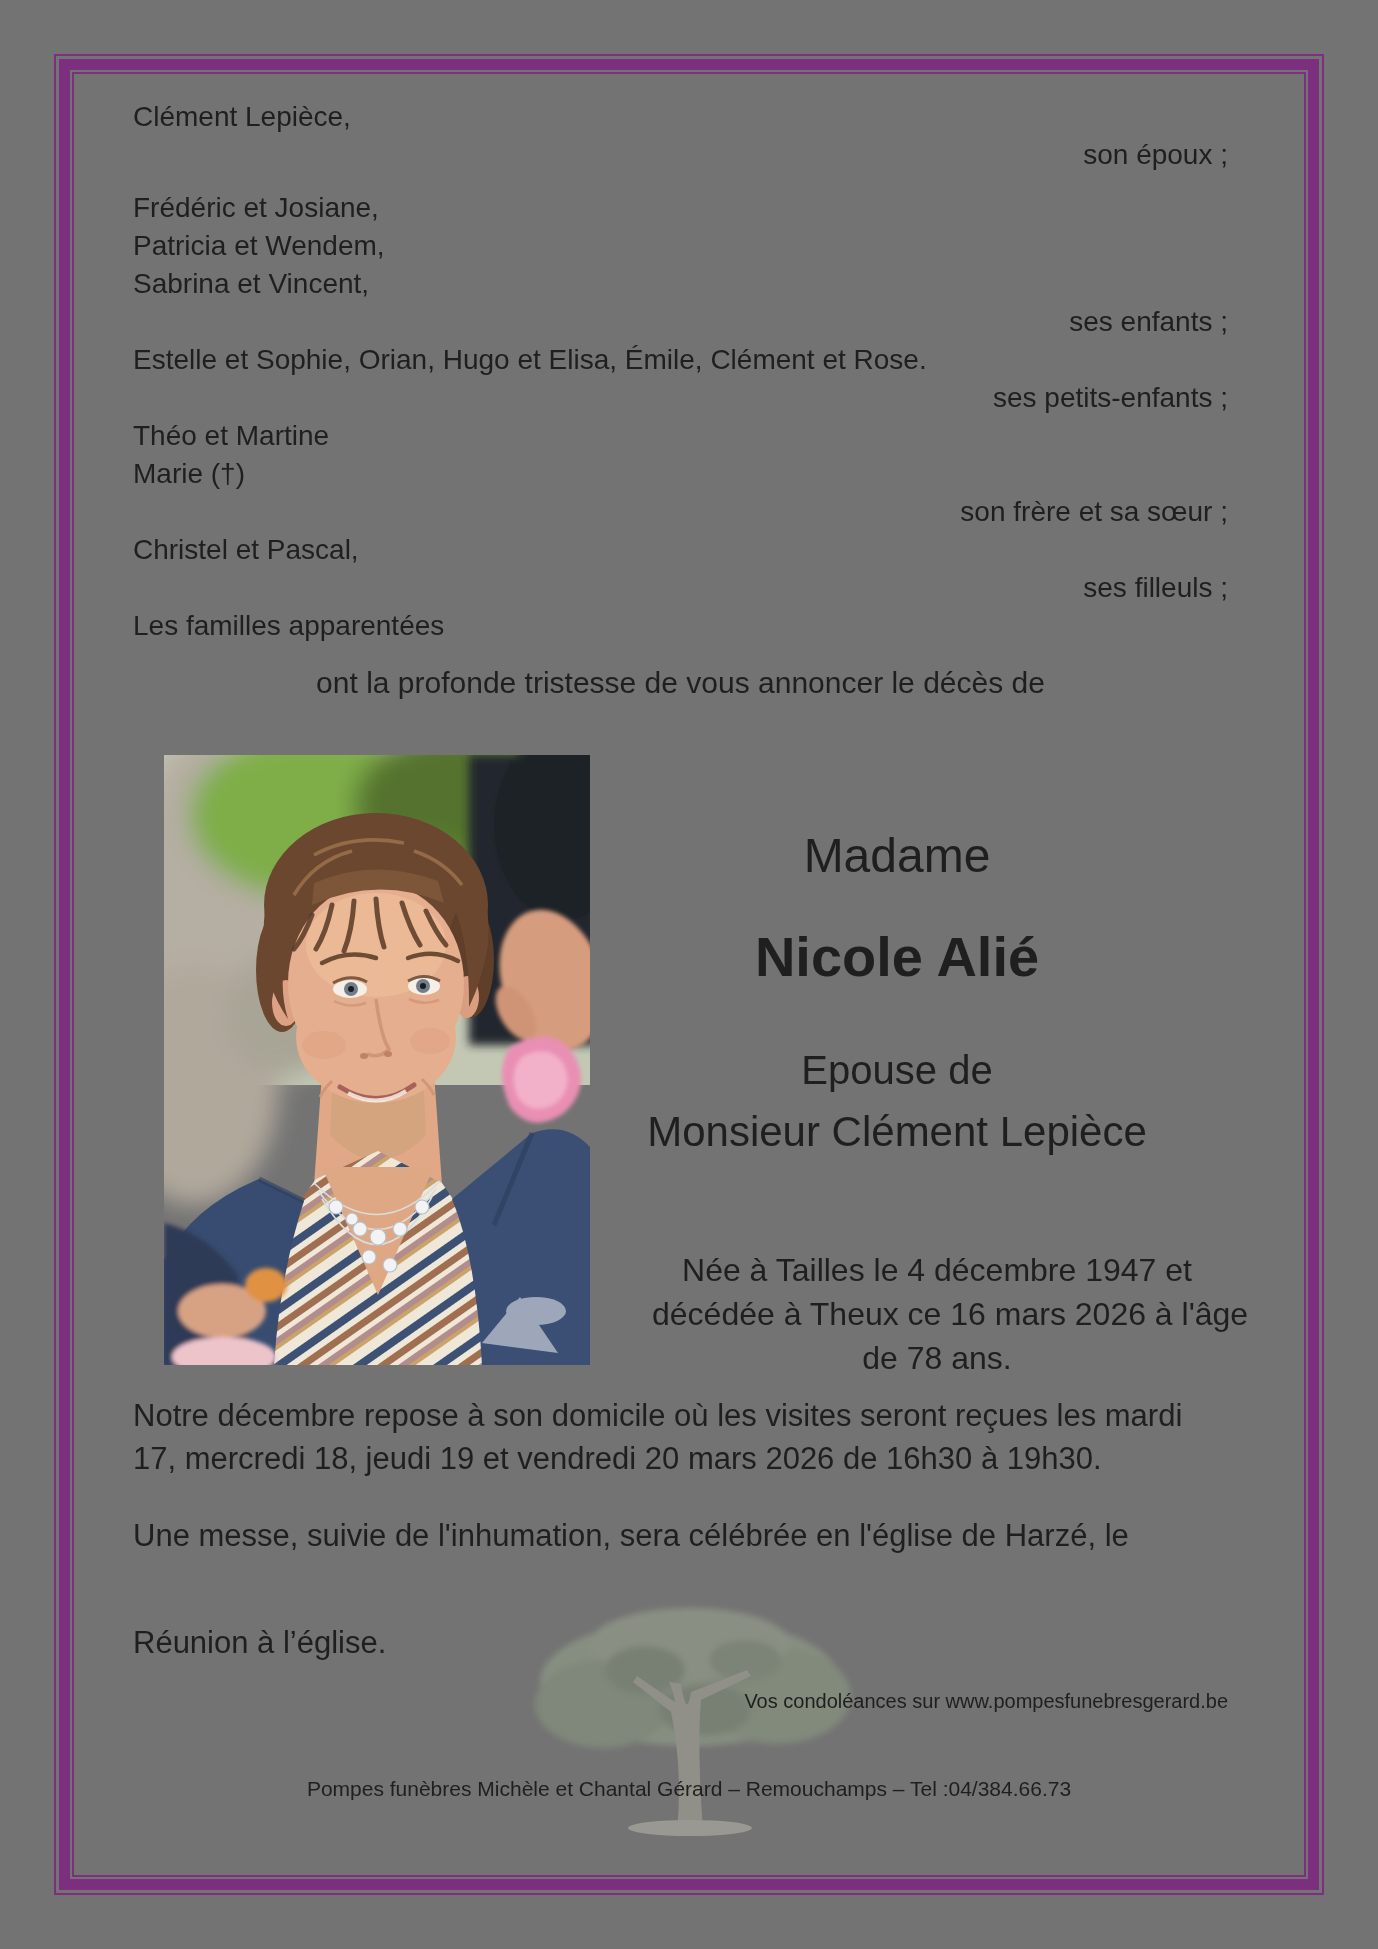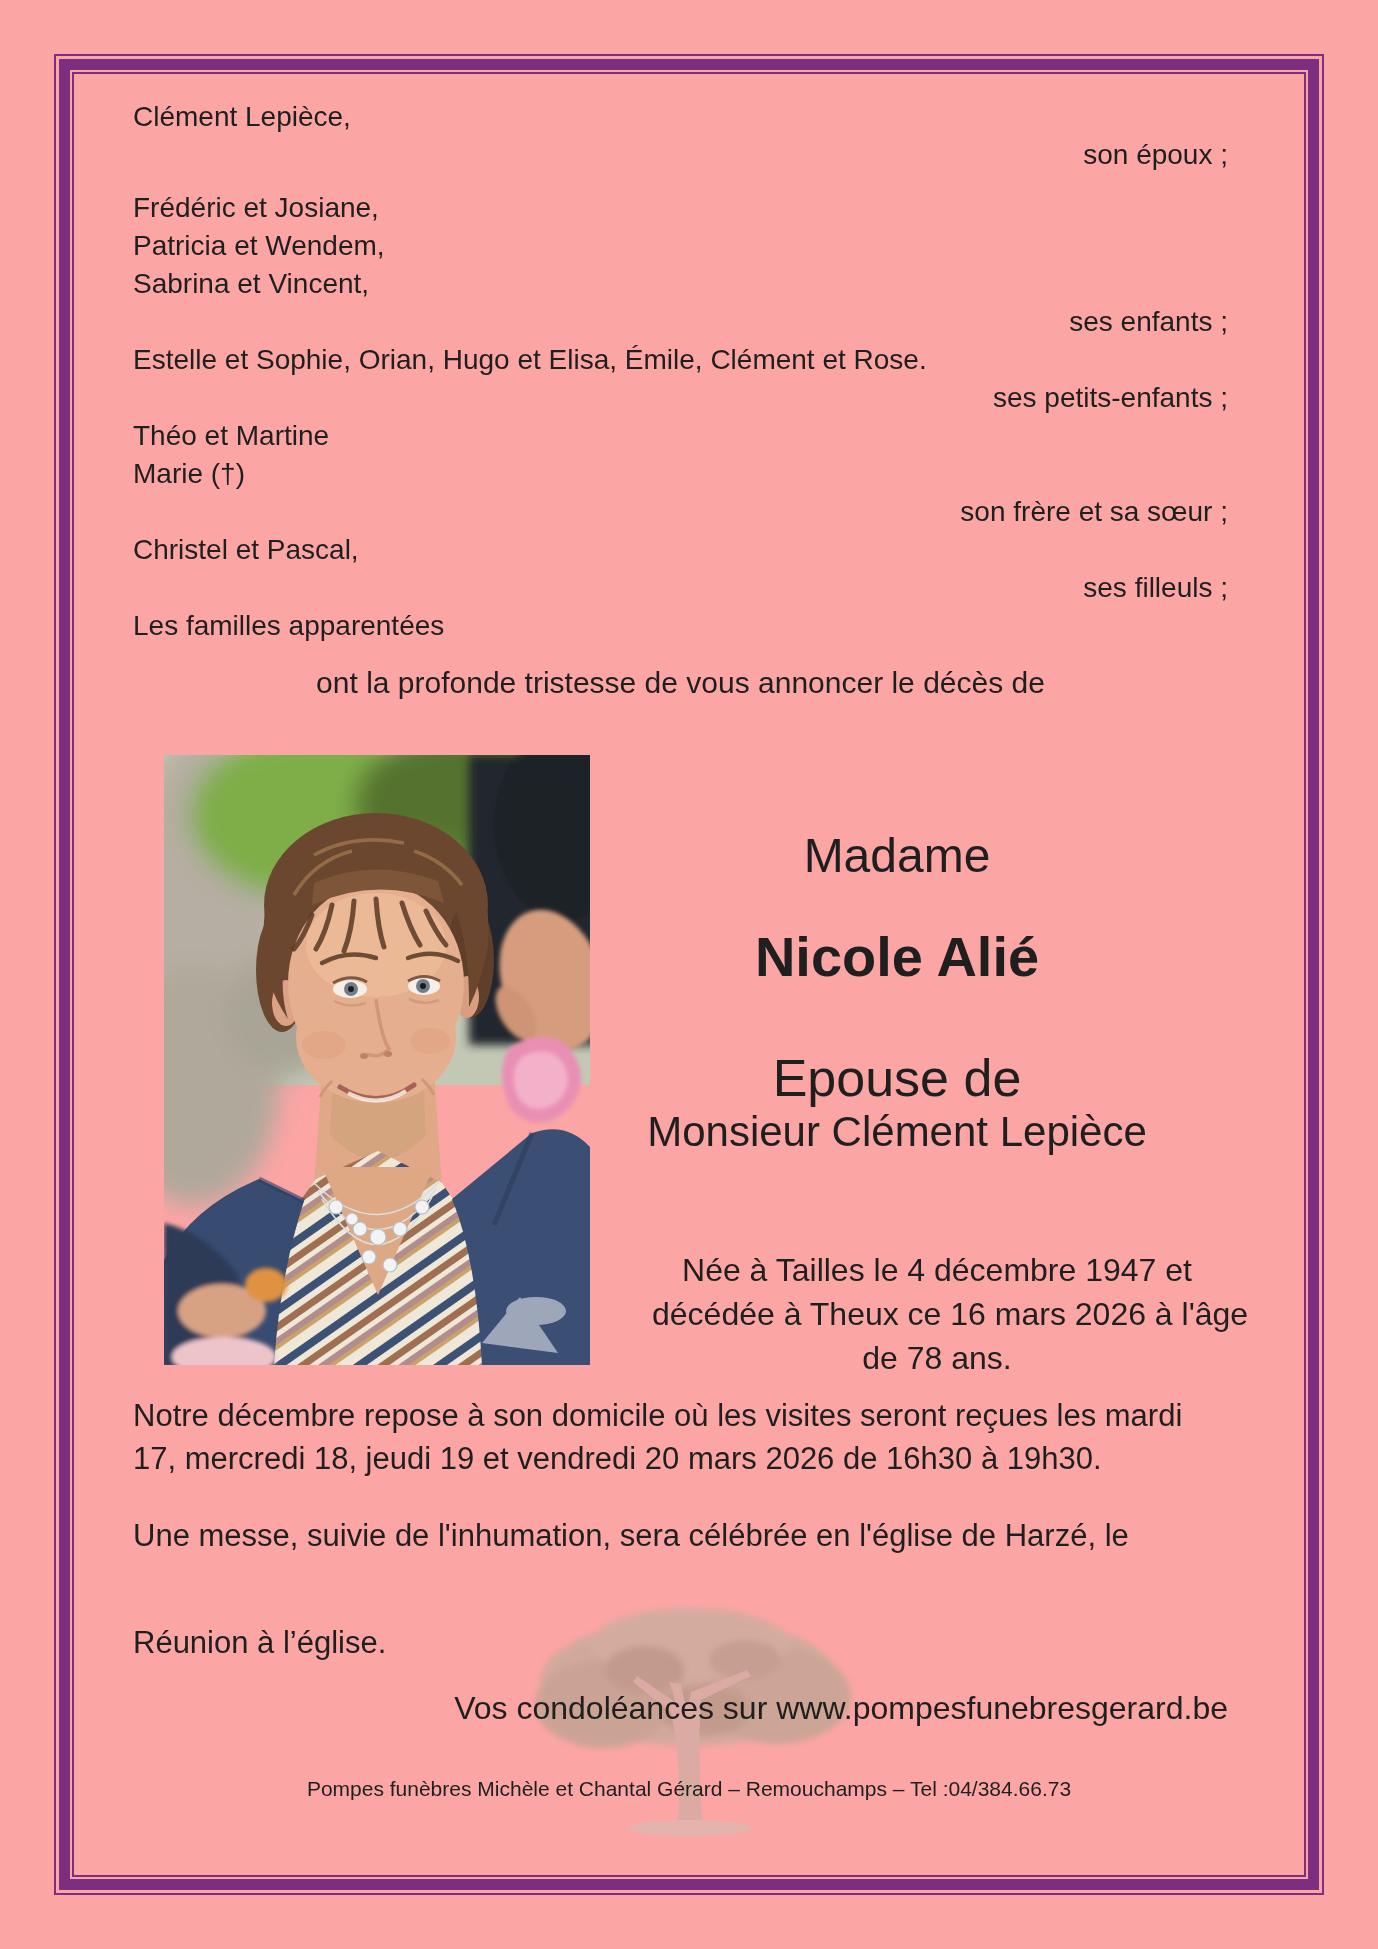--- a/index.html
+++ b/index.html
@@ -1,48 +1,48 @@
 <!DOCTYPE html>
 <html><head>
 <meta charset="utf-8">
 <style>
   :root { --purple:#7c2e7f; --ink:#1f1f1f; }
   html,body { margin:0; padding:0; background:#ffffff; }
   .page {
-    position:relative; width:1378px; height:1949px; background:#fca5a5;
+    position:relative; width:1378px; height:1949px; background:#737373;
     font-family:"Liberation Sans", sans-serif; color:var(--ink); overflow:hidden;
   }
   
   .frame { position:absolute; inset:54px; border:2px solid var(--purple); padding:3px; box-sizing:border-box; pointer-events:none; }
   .frame-mid { width:100%; height:100%; border:11px solid var(--purple); padding:2px; box-sizing:border-box; }
   .frame-inner { width:100%; height:100%; border:2px solid var(--purple); box-sizing:border-box; }
 
   .family { position:absolute; left:133px; right:150px; top:98px; font-size:28px; line-height:38px; }
   .family .row { white-space:nowrap; }
   .family .row.right { text-align:right; }
   .family .row.gap { margin-top:15px; }
 
   .announcement { position:absolute; left:133px; right:150px; top:666px; text-align:center; font-size:30px; }
 
   .photo { position:absolute; left:164px; top:755px; width:426px; height:610px; }
   .photo svg { display:block; width:100%; height:100%; }
 
   .rightcol { position:absolute; left:612px; width:570px; text-align:center; white-space:nowrap; }
   .madame   { top:828px;  font-size:48px; }
   .name     { top:924px;  font-size:56px; font-weight:bold; }
-  .epouse   { top:1048px; font-size:52px; }
+  .epouse   { top:1048px; font-size:40px; }
   .spouse   { top:1108px; font-size:42px; }
   .life     { top:1248px; font-size:32px; line-height:44px;padding-left:40px; }
 
   .para { position:absolute; left:133px; right:150px; font-size:31px; line-height:43px; }
   .para.p1 { top:1394px; }
   .para.p2 { top:1514px; }
   .para.p3 { top:1621px; }
 
-  .condolences { position:absolute; left:133px; right:150px; top:1690px; text-align:right; font-size:32px; }
+  .condolences { position:absolute; left:133px; right:150px; top:1690px; text-align:right; font-size:20px; }
   .footer { position:absolute; left:133px; right:133px; top:1777px; text-align:center; font-size:21px; }
 
   .tree { position:absolute; left:525px; top:1600px; width:330px; height:240px; opacity:.45; }
 </style>
 </head>
 <body>
 
 <div class="page">
 
   <div class="frame">

